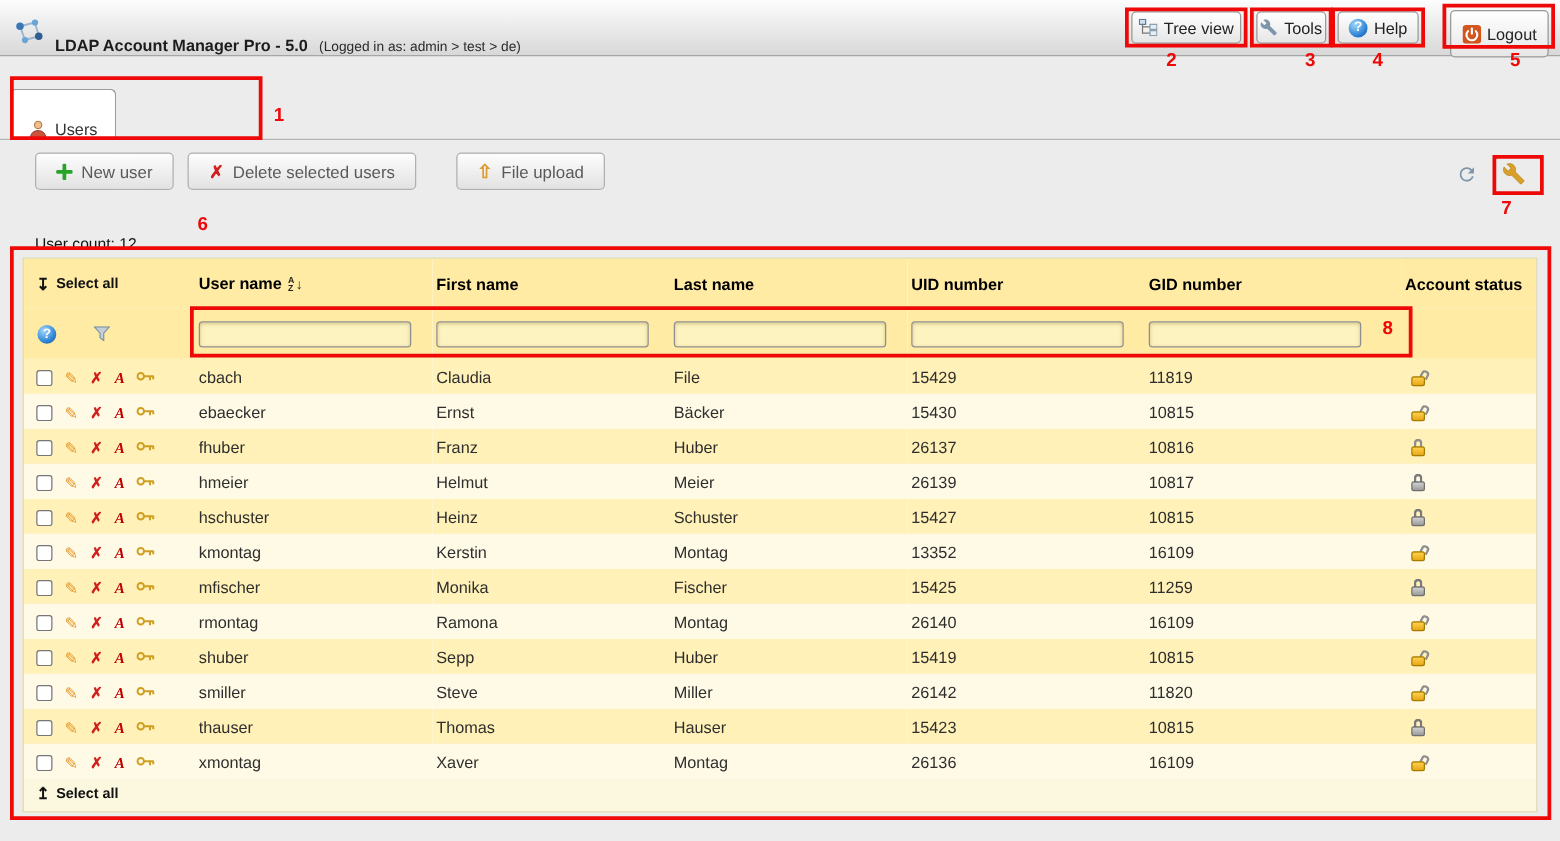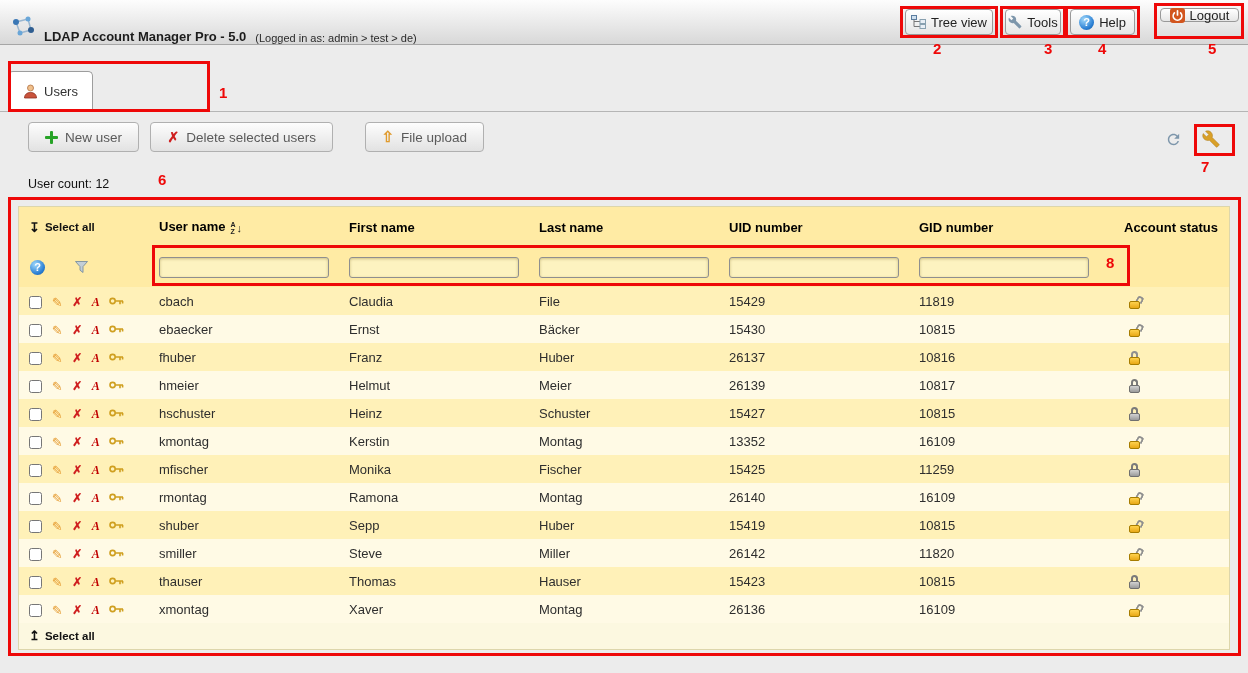--- a/index.html
+++ b/index.html
@@ -17,42 +17,42 @@
         font-size:13px;color:#222;box-sizing:border-box;cursor:pointer;padding:0;
         font-family:"Liberation Sans",sans-serif}
   .help-ic{width:15px;height:15px;border-radius:50%;flex:0 0 auto;
            background:radial-gradient(circle at 35% 30%,#8ecbf5 10%,#2a7fd4 65%,#17538f);
            color:#fff;font-weight:bold;font-size:11px;line-height:15px;text-align:center;
            display:inline-block}
 
   
   .tabbar{position:relative;height:67px;box-sizing:border-box;padding:26px 0 0 8px;
           display:flex;align-items:stretch;gap:3px;border-bottom:1px solid #b5b5b5}
-  .tab{display:flex;align-items:center;gap:6px;padding:0 14px;border:1px solid #9d9d9d;
+  .tab{display:flex;align-items:flex-end;gap:6px;padding:0 14px;border:1px solid #9d9d9d;
        border-bottom:none;border-radius:5px 5px 0 0;font-size:13px;color:#333;cursor:pointer;
        background:linear-gradient(#fafafa,#dedede)}
   .tab.active{background:#fff;position:relative}
   .tab.active::after{content:"";position:absolute;left:0;right:0;bottom:-1px;height:1px;background:#fff}
   .tabicon{display:inline-flex}
 
   
   .toolbar{position:absolute;left:28px;top:122px;white-space:nowrap}
   .tbtn{display:inline-flex;align-items:center;gap:7px;padding:0 16px;height:30px;
         border:1px solid #b0b0b0;border-radius:4px;background:linear-gradient(#fdfdfd,#e2e2e2);
         color:#5a5a5a;font-size:13.5px;cursor:pointer;vertical-align:top;
         font-family:"Liberation Sans",sans-serif}
   .plus-ic{position:relative;width:13px;height:13px;display:inline-block}
   .plus-ic::before{content:"";position:absolute;left:5px;top:0;width:3px;height:13px;background:#27a327;border-radius:1px}
   .plus-ic::after{content:"";position:absolute;top:5px;left:0;width:13px;height:3px;background:#27a327;border-radius:1px}
   .xic{color:#cf1f1f;font-weight:bold;font-size:14px}
   .upic{color:#e09a2c;font-weight:bold;font-size:15px}
   .toolbar-icons{position:absolute;top:130px;left:1165px;display:flex;gap:20px;align-items:center}
   .toolbar-icons span{cursor:pointer;display:inline-flex}
 
-  .usercount{position:absolute;left:28px;top:177px;font-size:12.5px;color:#111}
+  .usercount{position:absolute;left:28px;top:188px;font-size:12.5px;color:#111}
 
   
   .tablewrap{position:absolute;left:18px;top:206px;width:1212px;border:1px solid #ddd6ab;
              box-sizing:border-box;background:#fffae5}
   table{border-collapse:collapse;table-layout:fixed;width:100%}
   th,td{white-space:nowrap;overflow:hidden;vertical-align:middle}
   tr.headrow{background:#ffeba4;height:40px}
   tr.filterrow{background:#ffeba4;height:40px}
   thead th{font-weight:bold;text-align:left;font-size:13px;color:#000;padding:0 0 0 3px}
   thead th.firstcol{padding-left:10px}
@@ -130,21 +130,21 @@
       </svg>
     </span>
     <span>Tools</span>
   </button>
 
   <button class="hbtn" style="left:1070px;top:9px;width:65px;height:26px">
     <span class="help-ic">?</span>
     <span>Help</span>
   </button>
 
-  <button class="hbtn" style="left:1160px;top:8px;width:79px;height:14px">
+  <button class="hbtn" style="left:1160px;top:8px;width:79px;height:38px">
     <span style="display:inline-flex">
       <svg width="15" height="15" viewBox="0 0 15 15">
         <rect width="15" height="15" rx="3" fill="#d2551e"></rect>
         <path d="M7.5 2.8v4.2" stroke="#fff" stroke-width="1.7" stroke-linecap="round"></path>
         <path d="M4.4 4.9a4.3 4.3 0 1 0 6.2 0" fill="none" stroke="#fff" stroke-width="1.7" stroke-linecap="round"></path>
       </svg>
     </span>
     <span>Logout</span>
   </button>
 </header>

